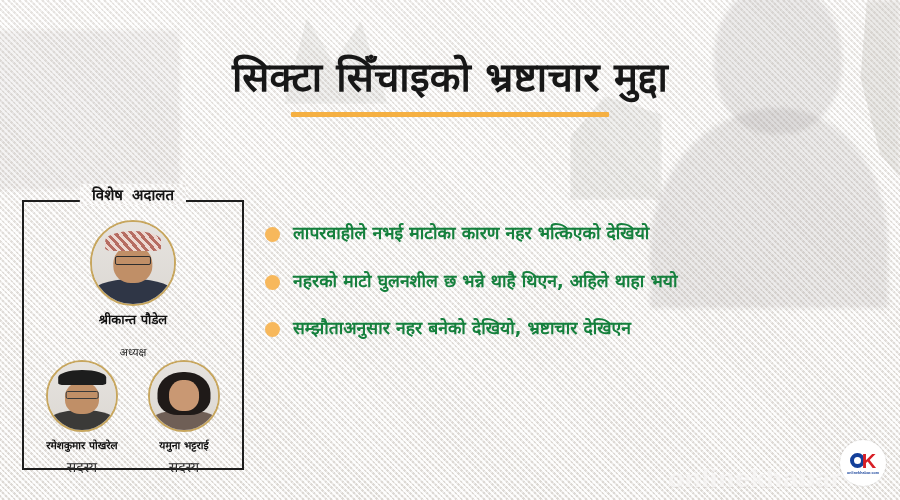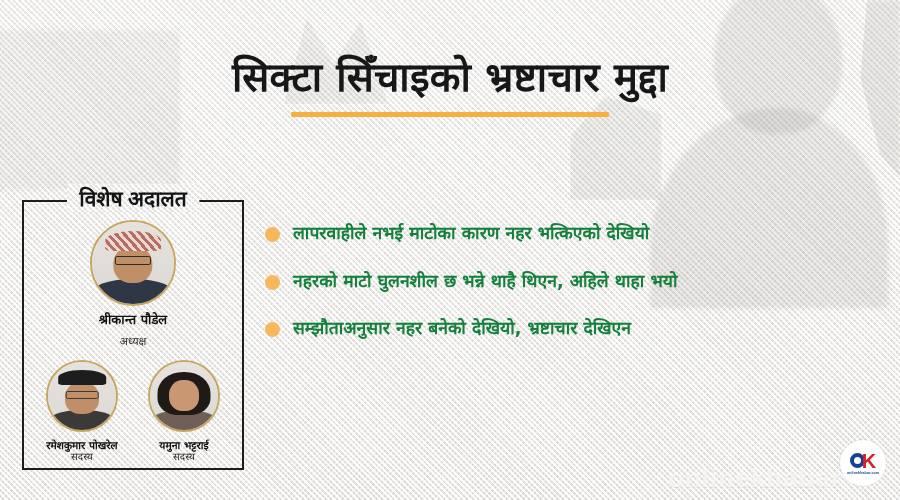--- a/index.html
+++ b/index.html
@@ -97,22 +97,22 @@
     left:22px; top:200px;
     width:222px; height:270px;
     border:2px solid #1d1d1d;
     background:transparent;
   }
   .panel-legend {
     position:absolute;
     left:50%; top:-18px;
     transform:translateX(-50%);
     padding:0 12px;
-    font-family:Liberation Serif, serif;
-    font-size:21px;
+    font-family:Liberation Mono, monospace;
+    font-size:15px;
     font-weight:700;
     color:#141414;
     white-space:nowrap;
     background-color:#f4f2f0;
     background-image:
       repeating-linear-gradient(45deg,  rgba(255,255,255,.85) 0 2px, rgba(205,200,195,.30) 2px 4px),
       repeating-linear-gradient(-45deg, rgba(255,255,255,.80) 0 2px, rgba(208,203,198,.26) 2px 4px);
   }
 
   .judge {
@@ -142,22 +142,22 @@
     line-height:1.15;
   }
   .judge-lead .judge-name { font-size:13px;border-radius:7px; }
   .judge-a .judge-name, .judge-b .judge-name { font-size:10.5px; }
 
   .judge-role {
     font-family:"DejaVu Sans","Liberation Sans",sans-serif;
     color:#2a2a2a;
     line-height:1.2;
   }
-  .judge-lead .judge-role { font-size:11px; margin-top:7px; }
-  .judge-a .judge-role, .judge-b .judge-role { font-size:10px; margin-top:0px; }
+  .judge-lead .judge-role { font-size:11px; margin-top:18px; }
+  .judge-a .judge-role, .judge-b .judge-role { font-size:14px; margin-top:8px; }
 
   
   .p-bg   { position:absolute; inset:0; background:linear-gradient(180deg,#e6e3df 0%, #dcd8d3 100%); }
   .p-body { position:absolute; left:50%; bottom:-10%; transform:translateX(-50%);
             width:104%; height:40%; border-radius:48% 48% 0 0; }
   .p-face { position:absolute; left:50%; transform:translateX(-50%);
             border-radius:46% 46% 44% 44%; background:#c08f67; }
   .p-hair { position:absolute; left:50%; transform:translateX(-50%); }
   .p-cap  { position:absolute; left:50%; transform:translateX(-50%); }
   .p-glass{ position:absolute; left:50%; transform:translateX(-50%);

